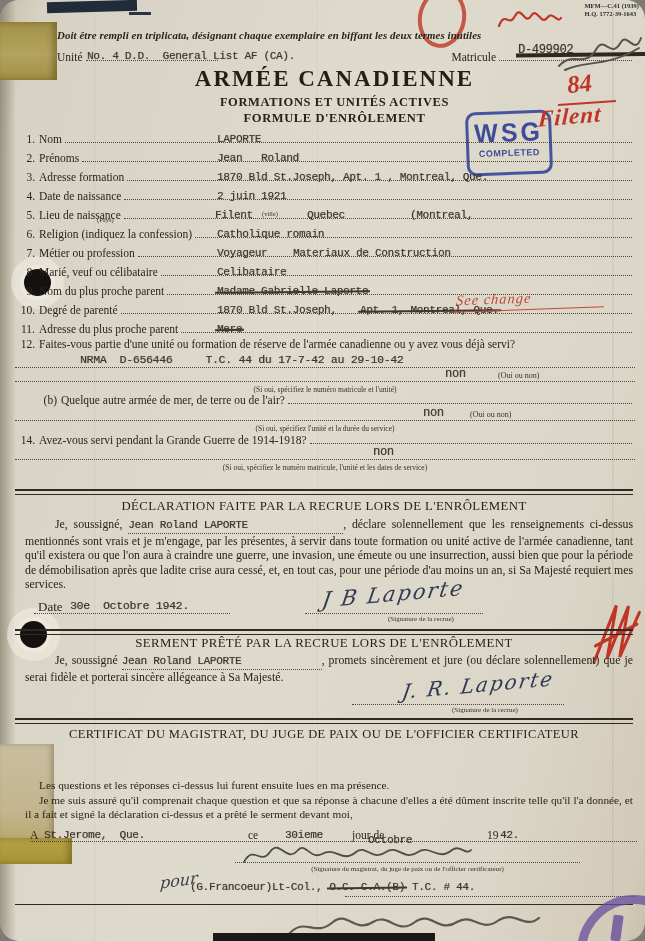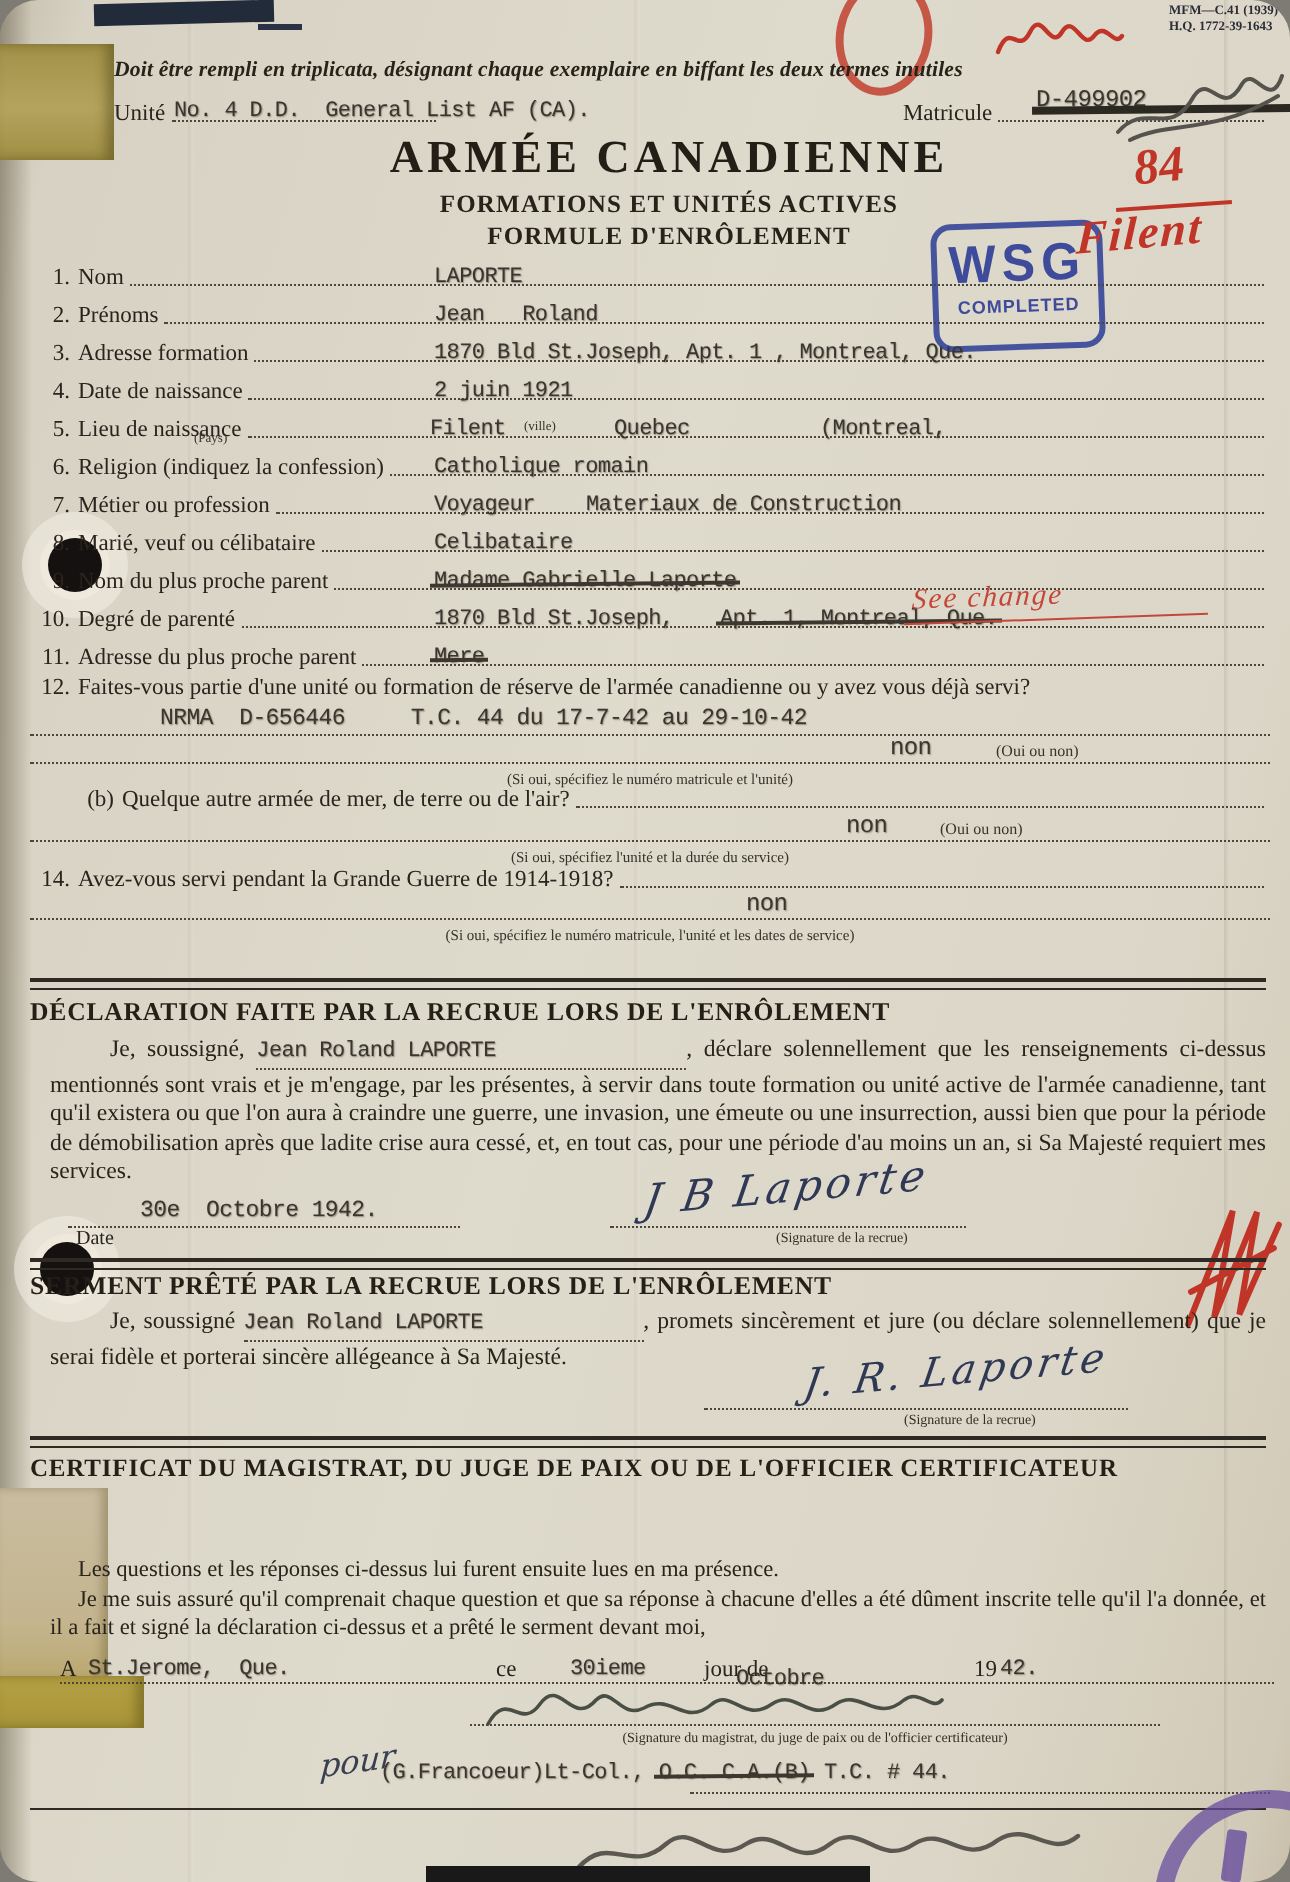--- a/index.html
+++ b/index.html
@@ -56,21 +56,21 @@
   .frow{position:relative;display:flex;align-items:flex-end;height:19px;font-size:11.5px;}
   .num{flex:none;width:20px;text-align:right;padding-bottom:1px;}
   .lbl{flex:none;white-space:nowrap;margin-left:4px;padding-bottom:1px;}
   .val{position:absolute;bottom:1px;text-align:center;}
   .subsmall{position:absolute;font-size:6.5px;color:#37322a;}
   .qtext{position:relative;display:flex;align-items:flex-end;font-size:11.5px;}
   .ansrow{position:relative;border-bottom:1.6px dotted #4e463a;}
   .hint{position:absolute;font-size:8px;color:#37322a;}
   .note{text-align:center;font-size:7.5px;color:#37322a;padding-top:3px;}
   .drule{position:absolute;left:15px;width:618px;border-top:2.5px solid #2e2a23;border-bottom:1px solid #2e2a23;height:3px;}
-  .heading{position:absolute;left:15px;width:618px;text-align:left;font-size:12.8px;font-weight:bold;letter-spacing:.4px;color:#241f17;}
+  .heading{position:absolute;left:15px;width:618px;text-align:center;font-size:12.8px;font-weight:normal;letter-spacing:.4px;color:#241f17;}
   .para{position:absolute;left:25px;width:608px;font-size:11.8px;line-height:14.6px;text-align:justify;color:#29241b;}
   .indent{display:inline-block;width:30px;}
   .name-slot{display:inline-block;border-bottom:1.6px dotted #4e463a;vertical-align:baseline;text-align:left;}
   .script{font-family:"DejaVu Serif",serif;font-style:italic;color:#2f3854;}
   .sig-main{position:absolute;font-size:21px;transform:rotate(-5deg) skewX(-14deg);letter-spacing:2px;}
   .dotline{position:absolute;border-bottom:1.6px dotted #4e463a;height:1px;}
   .caption{position:absolute;font-size:7px;color:#332e26;}
   .placeline{position:absolute;left:0;top:827px;width:645px;height:16px;border-bottom:0;font-size:11.5px;}
   .placeline .dotted{position:absolute;left:30px;right:8px;bottom:1px;border-bottom:1.6px dotted #4e463a;}
   .pl-item{position:absolute;bottom:2px;}
@@ -251,21 +251,21 @@
 
   <div class="see-change">See change</div>
   <div class="see-change-line"></div>
 
   <div class="drule" style="top:489px"></div>
   <div class="heading" style="top:499px">DÉCLARATION FAITE PAR LA RECRUE LORS DE L'ENRÔLEMENT</div>
   <div class="para" style="top:517px">
     <span class="indent"></span><span>Je,  soussigné,</span>
     <span class="name-slot" style="width:215px"><span class="t">Jean Roland LAPORTE</span></span><span>, déclare  solennellement  que  les renseignements ci-dessus mentionnés sont vrais et je m'engage, par les présentes, à servir dans toute formation ou unité active de l'armée canadienne, tant qu'il existera ou que l'on aura à craindre une guerre, une invasion, une émeute ou une insurrection, aussi bien que pour la période de démobilisation après que ladite crise aura cessé, et, en tout cas, pour une période d'au moins un an, si Sa Majesté requiert mes services.</span>
   </div>
-  <div style="position:absolute;left:38px;top:614px;font-size:10px">Date</div>
+  <div style="position:absolute;left:38px;top:599px;font-size:13px">Date</div>
   <div class="dotline" style="left:34px;top:612px;width:196px"></div>
   <div class="t" style="position:absolute;left:70px;top:599px;font-size:11.5px">30e  Octobre 1942.</div>
   <div class="dotline" style="left:305px;top:612px;width:178px"></div>
   <div class="script sig-main" style="left:322px;top:582px">J B Laporte</div>
   <div class="caption" style="left:388px;top:615px">(Signature de la recrue)</div>
   <svg class="mark" style="left:594px;top:600px" width="44" height="72">
     <path d="M6,66 L16,6 L18,60 L28,4 L30,56 L40,8 M4,50 L40,20" stroke="#c03527" stroke-width="3" fill="none" stroke-linecap="round" transform="rotate(12 22 36)"></path>
   </svg>
 
   <div class="drule" style="top:629px"></div>

